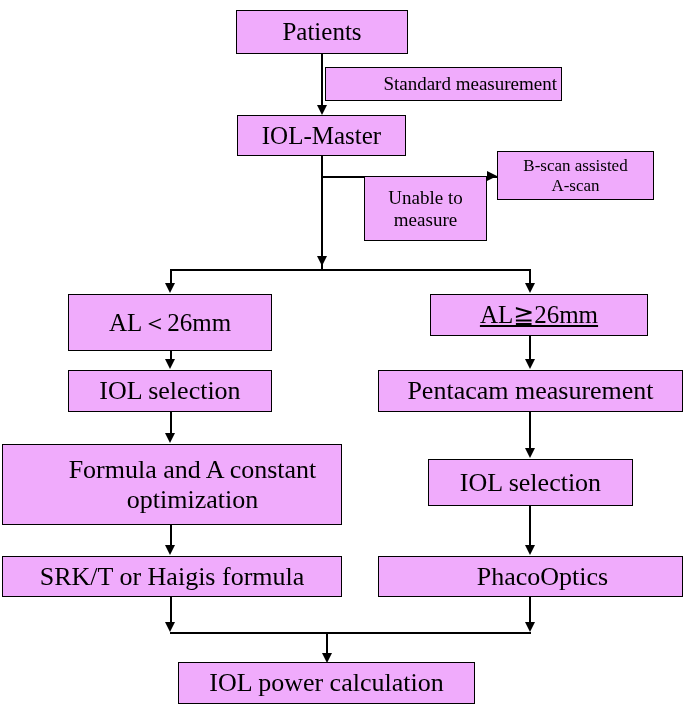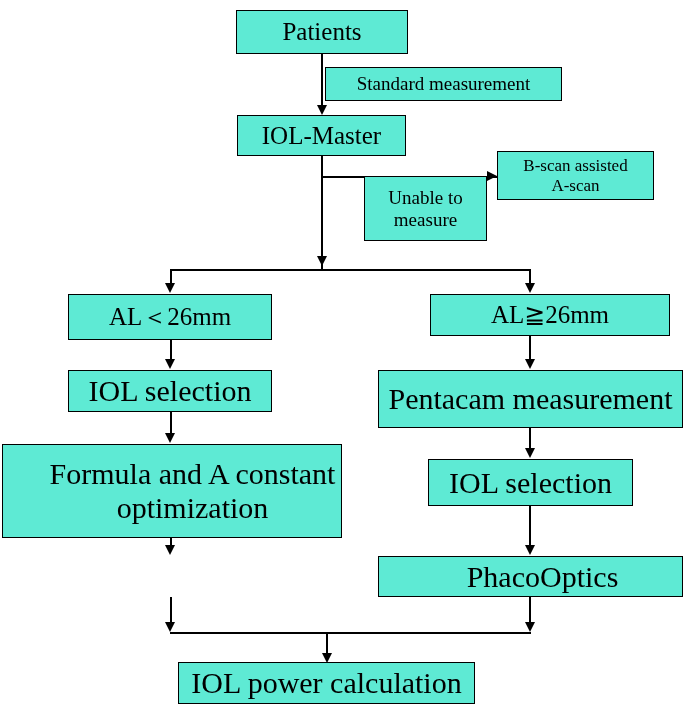--- a/index.html
+++ b/index.html
@@ -16,38 +16,38 @@
     position: relative;
     width: 685px;
     height: 708px;
     background: #ffffff;
     overflow: hidden;
   }
   .node {
     position: absolute;
     box-sizing: border-box;
     border: 1.6px solid #000000;
-    background: #5eead4;
+    background: #f0abfc;
     display: flex;
     align-items: center;
     justify-content: center;
     text-align: center;
     line-height: 1.12;
     color: #000000;
     z-index: 5;
   }
   .node .label {
     display: block;
     width: 100%;
     padding: 0 4px;
     white-space: pre-line;
   }
   
   .fs-lg  { font-size: 25px; }
-  .fs-md  { font-size: 30px; }
+  .fs-md  { font-size: 26px; }
   .fs-sm  { font-size: 19px; }
   .fs-xs  { font-size: 17px; }
 
   
   .edge {
     position: absolute;
     background: #000000;
     z-index: 2;
   }
   .edge-v { width: 1.6px; }
@@ -72,63 +72,66 @@
 </style>
 </head>
 <body>
 
 <div id="canvas">
 
   <div class="node fs-lg" style="left:236px; top:10px; width:172px; height:44px;">
     <span class="label">Patients</span>
   </div>
 
-  <div class="node fs-sm" style="left:325px; top:67px; width:237px; height:34px;">
+  <div class="node fs-sm" style="left:325px; top:67px; width:237px; height:34px;text-align:right;">
     <span class="label">Standard measurement</span>
   </div>
 
   <div class="node fs-lg" style="left:237px; top:115px; width:169px; height:41px;">
     <span class="label">IOL-Master</span>
   </div>
 
   <div class="node fs-xs" style="left:497px; top:151px; width:157px; height:49px;">
     <span class="label">B-scan assisted
 A-scan</span>
   </div>
 
   <div class="node fs-sm" style="left:364px; top:176px; width:123px; height:65px;">
     <span class="label">Unable to
 measure</span>
   </div>
 
-  <div class="node fs-lg" style="left:68px; top:294px; width:204px; height:46px;">
+  <div class="node fs-lg" style="left:68px; top:294px; width:204px; height:57px;">
     <span class="label">AL＜26mm</span>
   </div>
 
-  <div class="node fs-lg" style="left:430px; top:294px; width:240px; height:42px;">
+  <div class="node fs-lg" style="left:430px; top:294px; width:218px; height:42px;text-decoration:underline;">
     <span class="label">AL≧26mm</span>
   </div>
 
   <div class="node fs-md" style="left:68px; top:370px; width:204px; height:42px;">
     <span class="label">IOL selection</span>
   </div>
 
-  <div class="node fs-md" style="left:378px; top:370px; width:305px; height:58px;justify-content:center;">
+  <div class="node fs-md" style="left:378px; top:370px; width:305px; height:42px;justify-content:center;">
     <span class="label">Pentacam measurement</span>
   </div>
 
-  <div class="node fs-md" style="left:2px; top:444px; width:340px; height:94px;padding-left:41px;">
+  <div class="node fs-md" style="left:2px; top:444px; width:340px; height:81px;padding-left:41px;">
     <span class="label">Formula and A constant
 optimization</span>
   </div>
 
   <div class="node fs-md" style="left:428px; top:459px; width:205px; height:47px;">
     <span class="label">IOL selection</span>
   </div>
 
+  <div class="node fs-md" style="left:2px; top:556px; width:340px; height:41px;">
+    <span class="label">SRK/T or Haigis formula</span>
+  </div>
 
   <div class="node fs-md" style="left:378px; top:556px; width:305px; height:41px;padding-left:24px;">
     <span class="label">PhacoOptics</span>
   </div>
 
   <div class="node fs-md" style="left:178px; top:662px; width:297px; height:42px;">
     <span class="label">IOL power calculation</span>
   </div>
 
   <div class="edge edge-v" style="left:321px; top:53px; height:55px;"></div>

